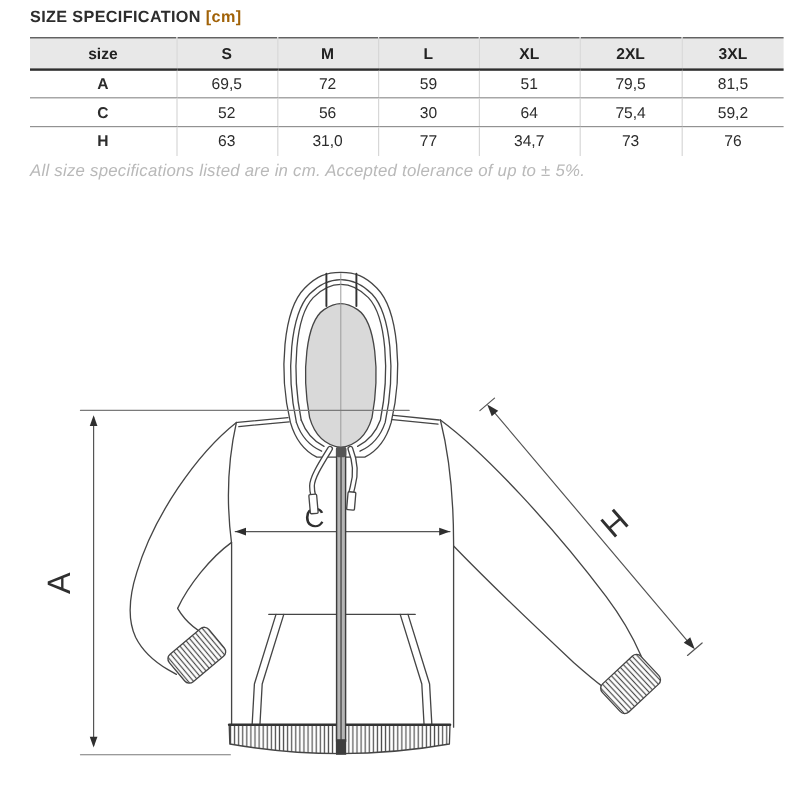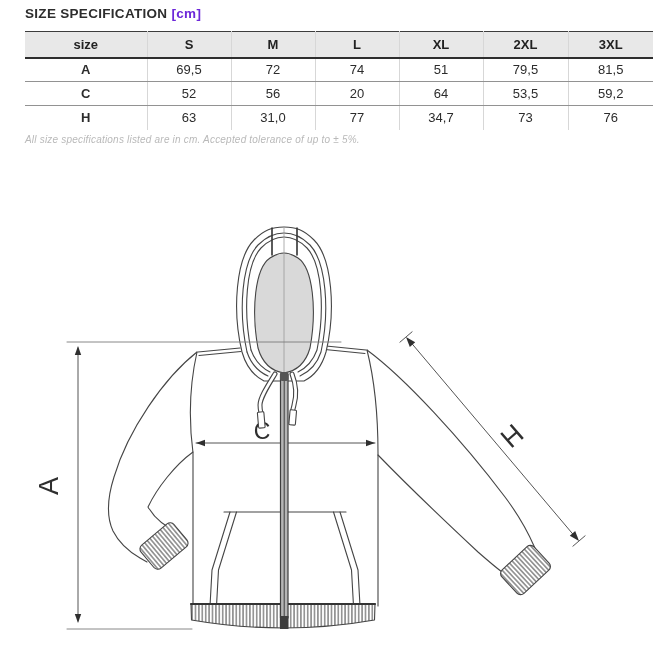--- a/index.html
+++ b/index.html
@@ -1,33 +1,33 @@
 <!DOCTYPE html>
 <html><head>
 <meta charset="utf-8">
 <style>
   html,body{margin:0;padding:0;background:#fff;}
   .page{position:relative;width:654px;height:665px;background:#fff;overflow:hidden;
         font-family:"Liberation Sans",sans-serif;color:#2c2c2c;}
   .title{position:absolute;left:25px;top:6px;font-size:13.5px;font-weight:800;
          letter-spacing:.3px;color:#2d2d2d;}
-  .title .unit{color:#6d28d9;}
+  .title .unit{color:#a16207;}
   table.sizes{position:absolute;left:25px;top:31px;width:628px;border-collapse:collapse;
               border-top:1px solid #3c3c3c;table-layout:fixed;}
   table.sizes th,table.sizes td{text-align:center;font-size:13px;padding:0;
               border-left:1px solid #d7d7d7;}
   table.sizes th:first-child,table.sizes td:first-child{border-left:none;}
   table.sizes thead tr{background:#e8e8e8;height:26px;}
   table.sizes thead th{font-weight:700;color:#222;border-bottom:2px solid #2e2e2e;}
   table.sizes thead th.size-col{font-weight:600;}
   table.sizes tbody tr{height:24px;}
   table.sizes tbody tr:not(:last-child) td{border-bottom:1.5px solid #929292;}
   table.sizes tbody td{font-weight:400;color:#2c2c2c;}
   table.sizes tbody td.row-label{font-weight:700;}
-  .footnote{position:absolute;left:25px;top:134px;font-size:10px;font-style:italic;
+  .footnote{position:absolute;left:25px;top:134px;font-size:14px;font-style:italic;
             color:#b9b9b9;letter-spacing:.2px;}
   svg.diagram{position:absolute;left:0;top:0;}
   svg text{font-family:"Liberation Sans",sans-serif;font-weight:500;fill:#2f2f2f;}
 </style>
 </head>
 <body>
 
 <div class="page">
 
   <div class="title">
@@ -54,32 +54,32 @@
         <th>XL</th>
         <th>2XL</th>
         <th>3XL</th>
       </tr>
     </thead>
     <tbody>
       <tr>
         <td class="row-label">A</td>
         <td>69,5</td>
         <td>72</td>
-        <td>74</td>
+        <td>59</td>
         <td>51</td>
         <td>79,5</td>
         <td>81,5</td>
       </tr>
       <tr>
         <td class="row-label">C</td>
         <td>52</td>
         <td>56</td>
-        <td>20</td>
+        <td>30</td>
         <td>64</td>
-        <td>53,5</td>
+        <td>75,4</td>
         <td>59,2</td>
       </tr>
       <tr>
         <td class="row-label">H</td>
         <td>63</td>
         <td>31,0</td>
         <td>77</td>
         <td>34,7</td>
         <td>73</td>
         <td>76</td>

